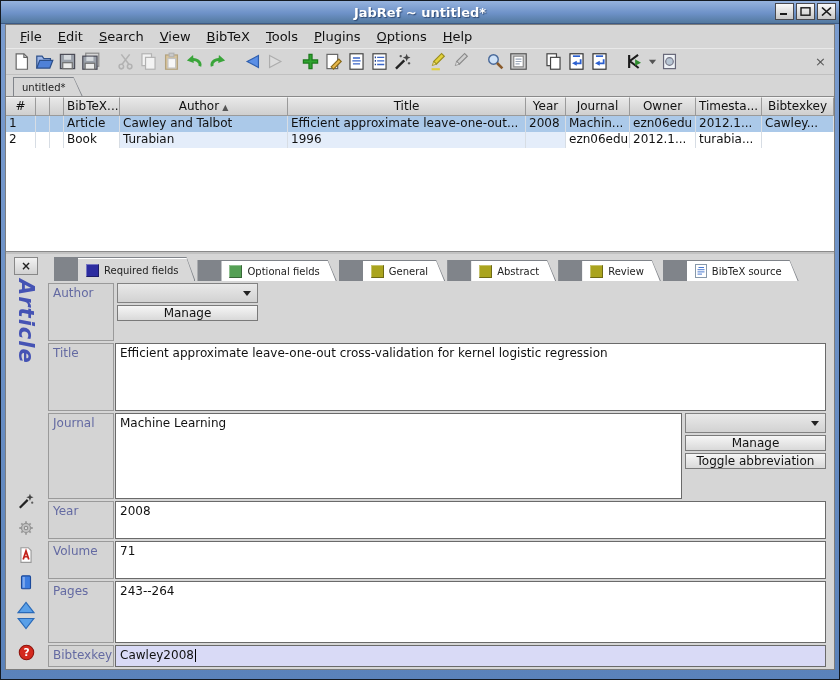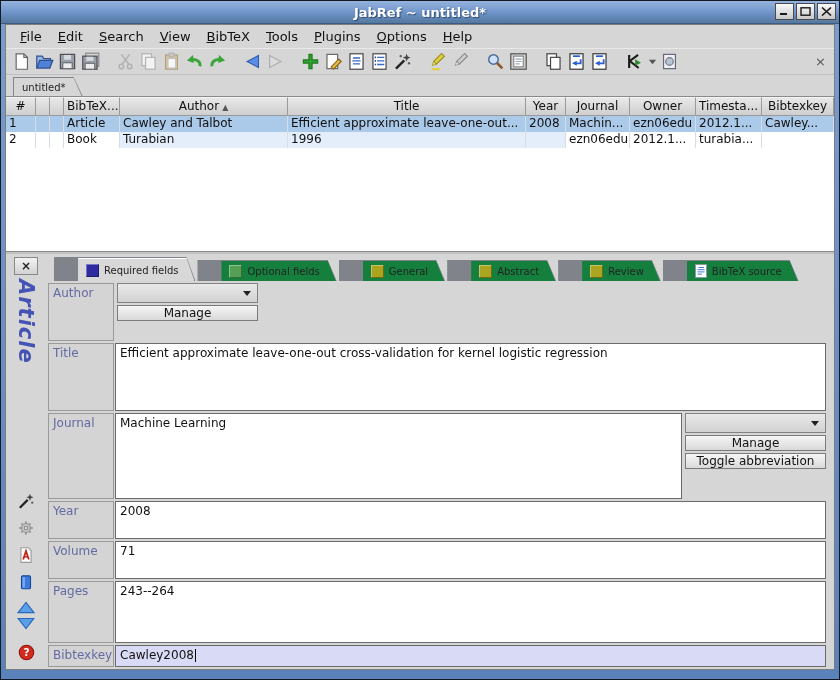--- a/index.html
+++ b/index.html
@@ -81,21 +81,21 @@
     color:#4553b4;letter-spacing:1px;
   }
   .eicons{margin-top:auto;display:flex;flex-direction:column;align-items:center;gap:9px;}
   .enav{display:flex;flex-direction:column;align-items:center;gap:3px;margin-top:10px;}
   .ehelp{margin:14px 0 8px;}
   .emain{flex:1;display:flex;flex-direction:column;min-width:0;padding-top:2px;}
   .ftabs{height:25px;flex:0 0 25px;display:flex;align-items:flex-end;gap:2px;padding-left:8px;}
   .etab{height:21px;padding-left:24px;}
   .etab.sel{height:24px;}
   .etab.sel .in{background:#d8d8d8;border-top:1px solid #fff;}
-  .etab:not(.sel) .in{background:#15803d;}
+  .etab:not(.sel) .in{background:#ffffff;}
   .chip{width:13px;height:13px;display:inline-block;box-shadow:inset -1px -1px 0 rgba(0,0,0,.35), inset 1px 1px 0 rgba(255,255,255,.35);}
   .chip-req{background:#2c2ca0;} .chip-opt{background:#55a055;} .chip-oth{background:#aaa41e;}
   
   .fields{flex:1;display:flex;flex-direction:column;gap:2px;padding:2px 8px 2px 2px;min-height:0;}
   .frow{display:flex;align-items:stretch;}
   .flabel{
     flex:0 0 66px;background:#d4d4d4;border:1px solid #9a9a9a;
     font-size:12px;color:#646aa2;padding:2px 2px 0 4px;overflow:hidden;white-space:nowrap;
   }
   .fbox{

